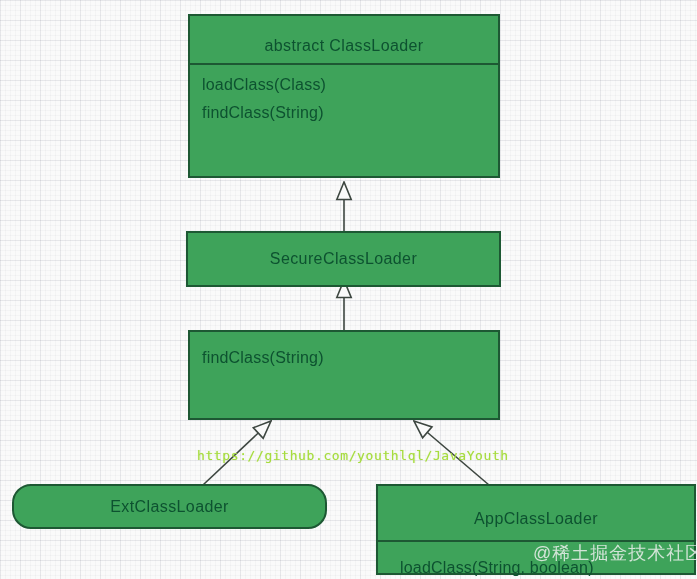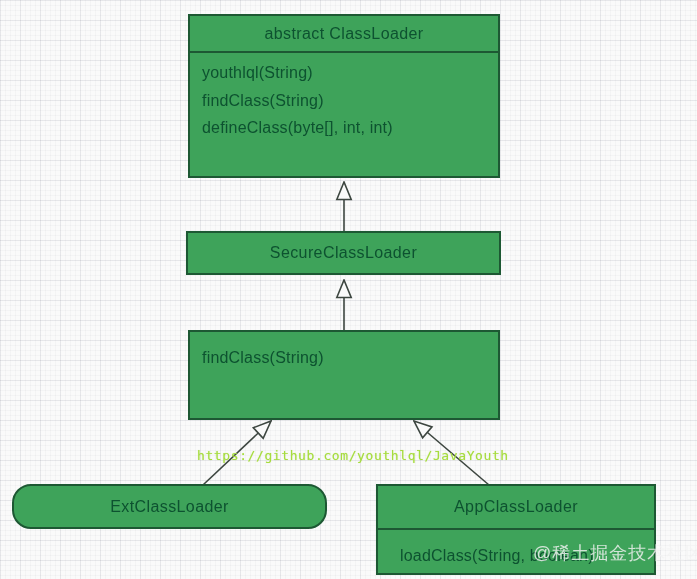--- a/index.html
+++ b/index.html
@@ -26,32 +26,32 @@
     position:absolute;
     background:var(--fill);
     border:2px solid var(--border);
     color:var(--ink);
   }
   .uml-title{
     display:flex;align-items:center;justify-content:center;
     font-size:16px;letter-spacing:.4px;
     height:100%;
   }
-  .uml.has-methods .uml-title{border-bottom:2px solid var(--border);}
+  .uml.has-methods .uml-title{border-bottom:2px solid var(--border);margin-top:12px;}
   .uml-methods{padding:6px 6px 0 12px;}
   .uml-methods .m{font-size:16px;line-height:27.5px;white-space:nowrap;letter-spacing:.2px;}
   .uml-methods.single .m{line-height:40px;}
   
   #box-classloader{left:188px;top:14px;width:312px;height:164px;}
   #box-classloader .uml-title{height:37px;}
-  #box-secure{left:186px;top:231px;width:315px;height:44px;}
+  #box-secure{left:186px;top:231px;width:315px;height:56px;}
   #box-url{left:188px;top:330px;width:312px;height:90px;}
   #box-url .uml-title{height:42px;}
   #box-ext{left:12px;top:484px;width:315px;height:45px;border-radius:19px;}
-  #box-app{left:376px;top:484px;width:280px;height:91px;}
+  #box-app{left:376px;top:484px;width:320px;height:91px;}
   #box-app .uml-title{height:44px;}
   #box-app .uml-methods{padding-left:14px;margin-left:8px;}
   .wm-url{
     position:absolute;left:197px;top:448px;z-index:4;
     font-family:"DejaVu Sans Mono", monospace;
     font-size:13px;letter-spacing:.6px;white-space:nowrap;
     color:#a6dc3e;text-shadow:0 0 1px rgba(166,220,62,.5);
   }
   .wm-cn{
     position:absolute;left:533px;top:541px;z-index:5;
@@ -76,23 +76,22 @@
     <line x1="344" y1="331" x2="344" y2="280" stroke="#3d4640" stroke-width="1.6" marker-end="url(#gen)"></line>
 
     <line x1="203" y1="485" x2="271" y2="421" stroke="#3d4640" stroke-width="1.6" marker-end="url(#gen)"></line>
 
     <line x1="489" y1="485" x2="414" y2="421" stroke="#3d4640" stroke-width="1.6" marker-end="url(#gen)"></line>
   </svg>
 
   <div class="uml has-methods" id="box-classloader">
     <div class="uml-title">abstract ClassLoader</div>
     <div class="uml-methods">
-      <div class="m">youthlql(String)</div>
+      <div class="m">loadClass(Class)</div>
       <div class="m">findClass(String)</div>
-      <div class="m">defineClass(byte[], int, int)</div>
     </div>
   </div>
 
   <div class="uml" id="box-secure">
     <div class="uml-title">SecureClassLoader</div>
   </div>
 
   <div class="uml has-methods" id="box-url">
     <div class="uml-methods single">
       <div class="m">findClass(String)</div>

